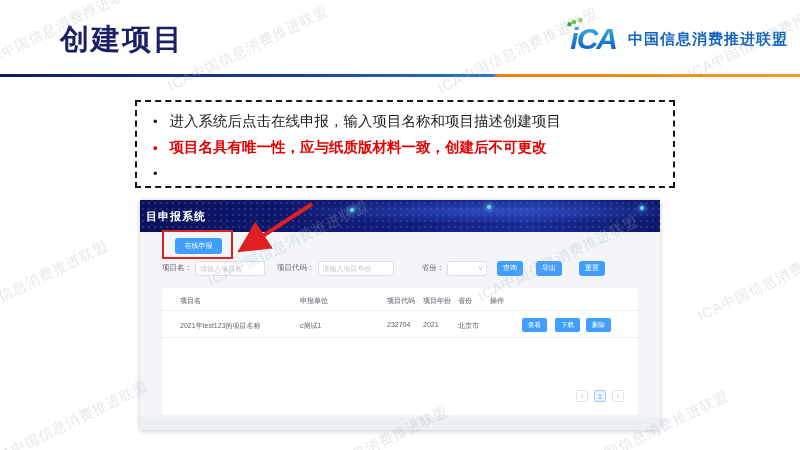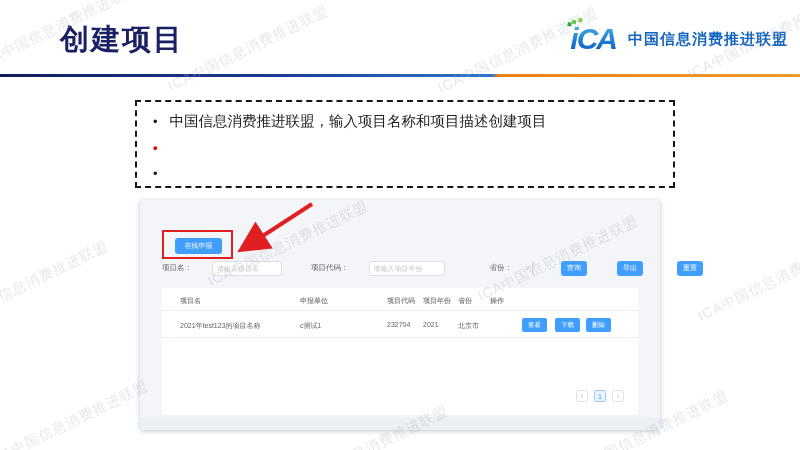--- a/index.html
+++ b/index.html
@@ -48,21 +48,21 @@
         background:#6fd8f8; box-shadow:0 0 4px 1px rgba(110,216,248,0.8); }
 
   .apply-btn { position:absolute; left:35px; top:38px; width:47px; height:16px;
         background:#409eff; color:#fff; border:none; border-radius:3px; font-size:7px;
         line-height:16px; text-align:center; cursor:pointer; font-family:inherit; }
   .red-box { position:absolute; left:22px; top:30px; width:71px; height:29px;
         border:2px solid #e02020; z-index:3; }
   .red-arrow { position:absolute; left:88px; top:0px; z-index:3; }
 
   .search-row { position:absolute; left:22px; top:60px; width:480px; height:16px;
-        display:flex; align-items:center; font-size:7.5px; color:#606266;gap:17px; }
+        display:flex; align-items:center; font-size:7.5px; color:#606266; }
   .search-row .lbl { white-space:nowrap; }
   .s-input { height:15px; border:1px solid #dcdfe6; border-radius:3px; background:#fff;
         font-size:7px; padding:0 4px; color:#606266; outline:none; font-family:inherit; }
   .s-input::placeholder { color:#c0c4cc; }
   .s-input.name { width:70px; margin-left:3px; }
   .s-input.year { width:76px; margin-left:3px; }
   .sel { position:relative; width:40px; height:15px; border:1px solid #dcdfe6; border-radius:3px;
         background:#fff; margin-left:3px; }
   .sel .chev { position:absolute; right:3px; top:2px; font-size:7px; color:#c0c4cc; }
   .s-btn { height:15px; min-width:26px; padding:0 4px; background:#409eff; color:#fff;
@@ -117,32 +117,39 @@
   <div class="title">创建项目</div>
   <div class="logo">
     <span class="logo-mark">iCA<i class="gdots"></i></span>
     <span class="logo-org">中国信息消费推进联盟</span>
   </div>
   <div class="divider"></div>
 
   <div class="notes">
     <div class="bullet">
       <span class="dot">•</span>
-      <span>中国信息消费推进联盟，输入项目名称和项目描述创建项目</span>
+      <span>进入系统后点击在线申报，输入项目名称和项目描述创建项目</span>
     </div>
     <div class="bullet em">
       <span class="dot">•</span>
+      <span>项目名具有唯一性，应与纸质版材料一致，创建后不可更改</span>
     </div>
     <div class="bullet">
       <span class="dot">•</span>
     </div>
   </div>
 
   <div class="app">
 
+    <div class="app-header">
+      <span class="app-title">目申报系统</span>
+      <span class="decor-dot" style="left:210px; top:8px;"></span>
+      <span class="decor-dot" style="left:347px; top:5px;"></span>
+      <span class="decor-dot" style="left:500px; top:6px;"></span>
+    </div>
 
     <button class="apply-btn">在线申报</button>
     <div class="red-box"></div>
     <svg class="red-arrow" width="92" height="60">
       <defs>
         <marker id="ah" markerWidth="9" markerHeight="9" refX="6" refY="4" orient="auto">
           <path d="M0,0 L8,4 L0,8 z" fill="#e02020"></path>
         </marker>
       </defs>
       <line x1="84" y1="4" x2="16" y2="48" stroke="#e02020" stroke-width="4" marker-end="url(#ah)"></line>

